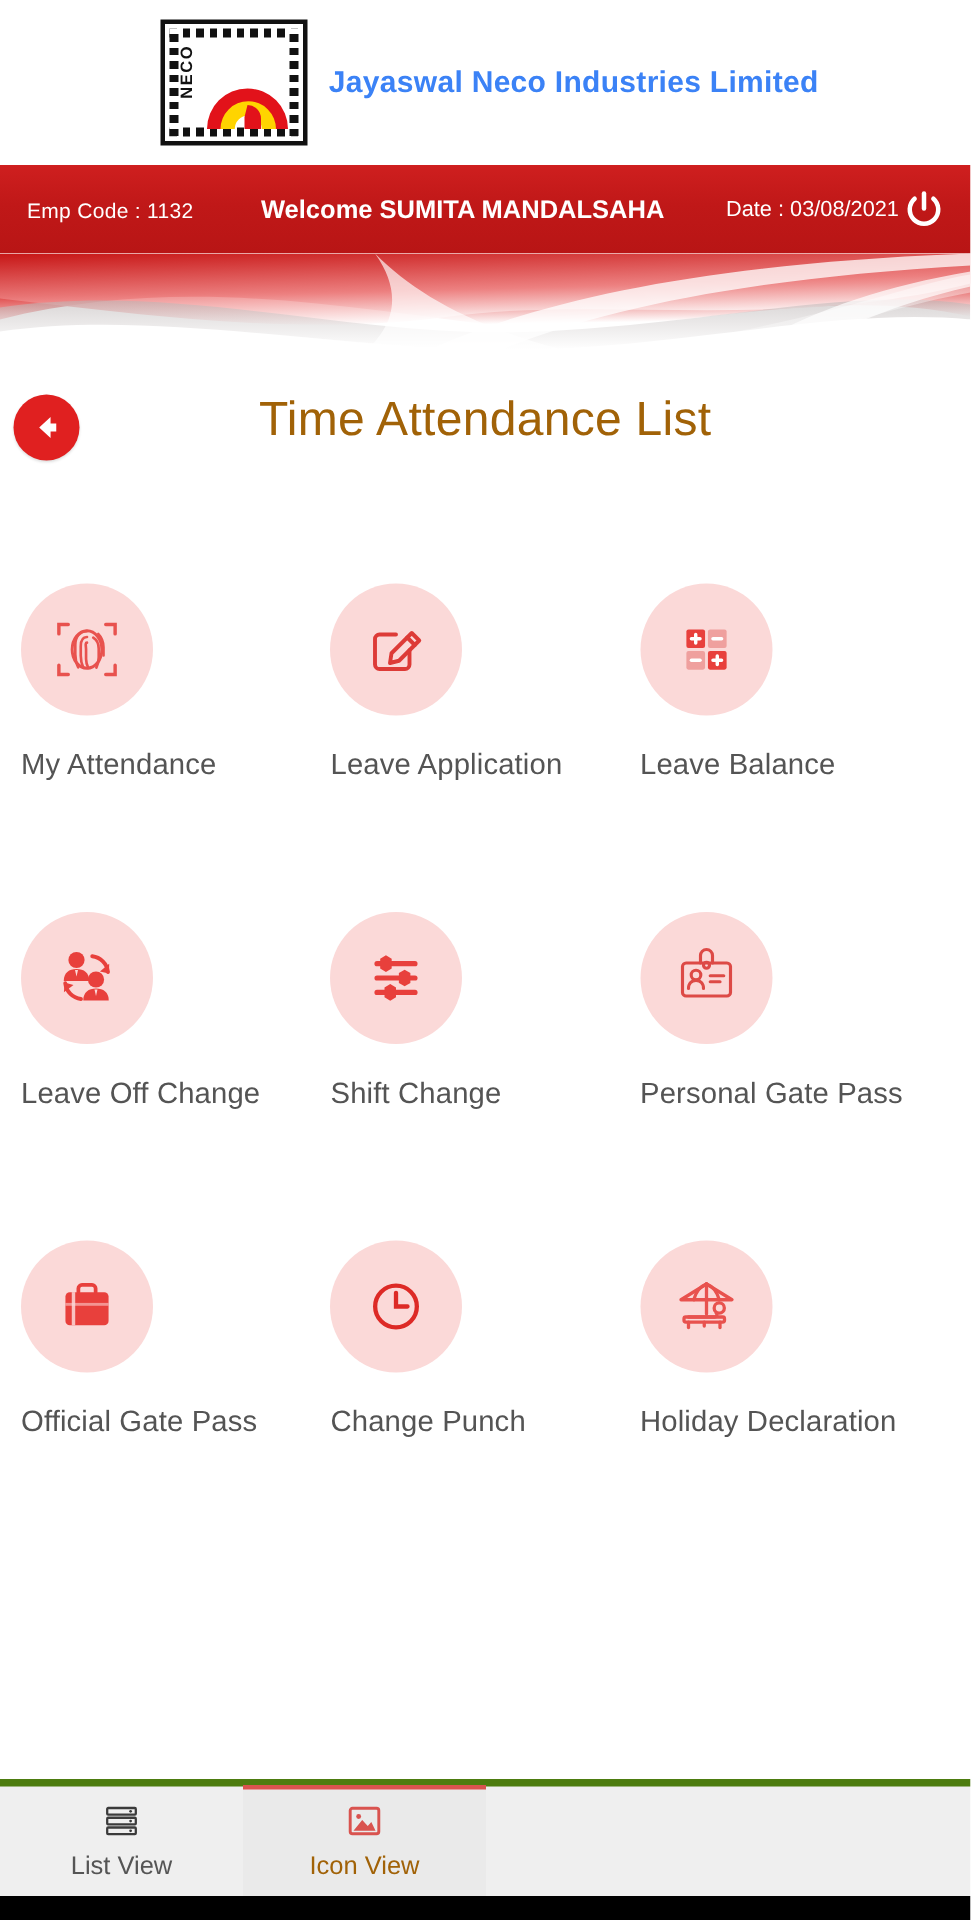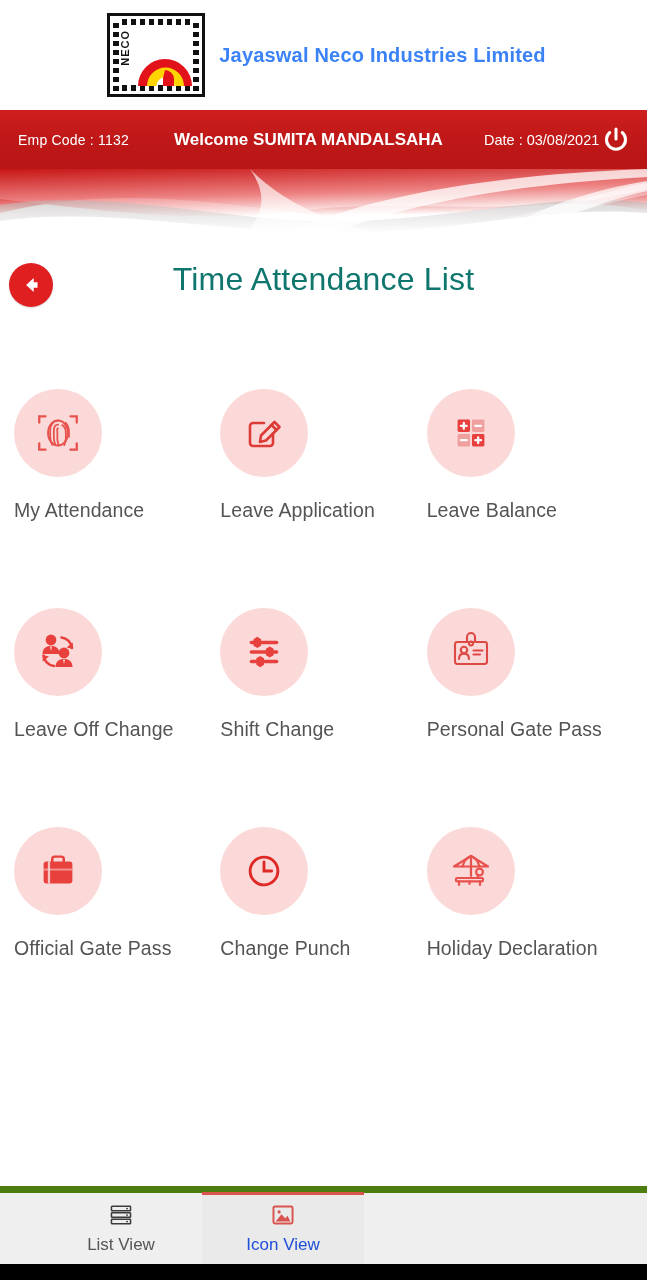--- a/index.html
+++ b/index.html
@@ -88,21 +88,21 @@
     position:absolute; left:9px; top:-38px;
     width:44px; height:44px; border-radius:50%;
     background:#e02020;
     display:flex; align-items:center; justify-content:center;
     cursor:pointer;
     box-shadow:0 1px 2px rgba(0,0,0,.15);
   }
   .page-title {
     position:absolute; left:0; right:0; top:-40px;
     text-align:center;
-    font-size:32px; color:#0f766e; font-weight:normal;
+    font-size:32px; color:#a16207; font-weight:normal;
     letter-spacing:.2px;
   }
 
   
   .grid {
     padding:22px 14px 0 14px;
     display:grid;
     grid-template-columns:repeat(3,1fr);
     row-gap:0;
   }
@@ -126,39 +126,38 @@
     line-height:1.33;
     max-width:200px;
     letter-spacing:.1px;
   }
 
   
   .tabbar {
     position:absolute; left:0; right:0; bottom:16px;
     height:78px;
     background:#efefef;
-    border-top:7px solid #4d7c0f;
+    border-top:5px solid #4d7c0f;
     display:flex;
-    padding-left:40px;
   }
   .tab {
     width:162px;
     display:flex; flex-direction:column; align-items:center; justify-content:center;
     gap:7px;
     cursor:pointer;
     position:relative;
     height:100%;
   }
   .tab.active { background:#eaeaea; }
   .tab.active::before {
     content:""; position:absolute; top:-1px; left:0; right:0;
     height:3px; background:#d9534f;
   }
   .tab .tab-label { font-size:17px; color:#555; }
-  .tab.active .tab-label { color:#1d4ed8; }
+  .tab.active .tab-label { color:#a16207; }
   .tab-rest { flex:1; }
 
   .homebar {
     position:absolute; left:0; right:0; bottom:0;
     height:16px; background:#000;
   }
 </style>
 </head>
 <body>
 

